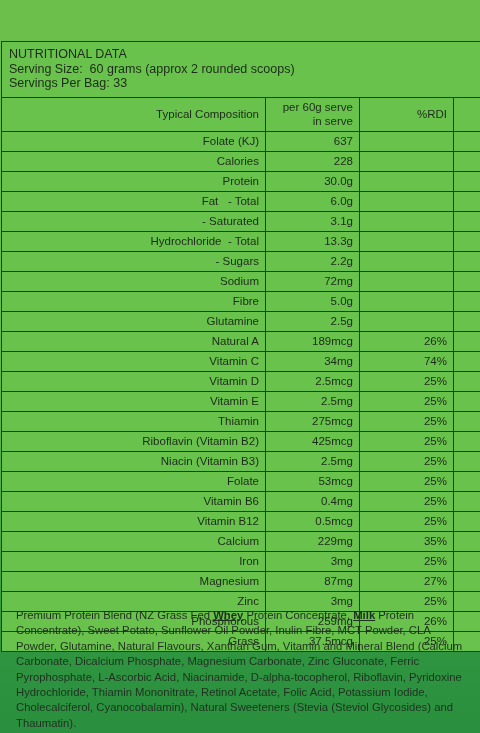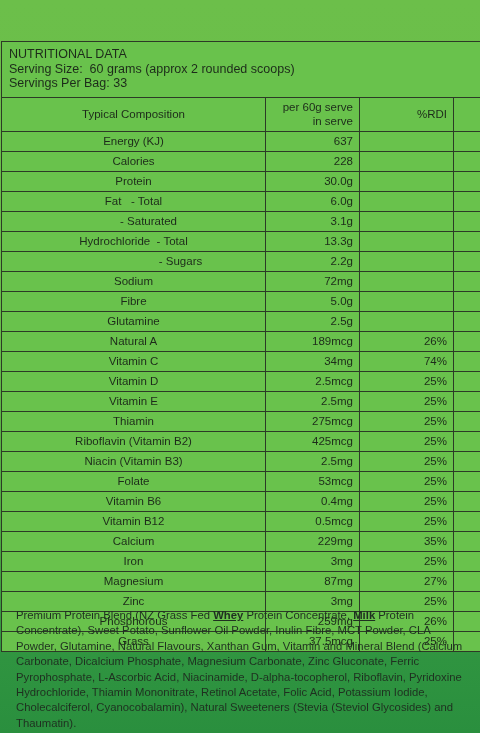--- a/index.html
+++ b/index.html
@@ -63,21 +63,21 @@
   }
 
   .head-cell {
     height: 33px !important;
     font-size: 11.5px;
     line-height: 13.5px;
   }
   .head-right { text-align: right; }
 
   .num { text-align: right; white-space: nowrap; }
-  .name { text-align: center; white-space: pre; }
+  .name { text-align: right; white-space: pre; }
   .indent-1 { padding-left: 36px !important; }
   .indent-2 { padding-left: 100px !important; }
 
   .ingredients {
     position: absolute;
     left: 16px;
     top: 608px;
     width: 450px;
     font-size: 11.3px;
     line-height: 15.4px;
@@ -106,21 +106,21 @@
         </td>
       </tr>
       <tr>
         <td class="head-cell name">Typical Composition</td>
         <td class="head-cell head-right">per 60g
 serve in serve</td>
         <td class="head-cell head-right">%RDI</td>
         <td class="head-cell head-right">per 100g</td>
       </tr>
     <tr>
-          <td class="name">Energy (KJ)</td>
+          <td class="name">Folate (KJ)</td>
           <td class="num">637</td>
           <td class="num"></td>
           <td class="num">1585</td>
         </tr>
         <tr>
           <td class="name">Calories</td>
           <td class="num">228</td>
           <td class="num"></td>
           <td class="num">379</td>
         </tr>

